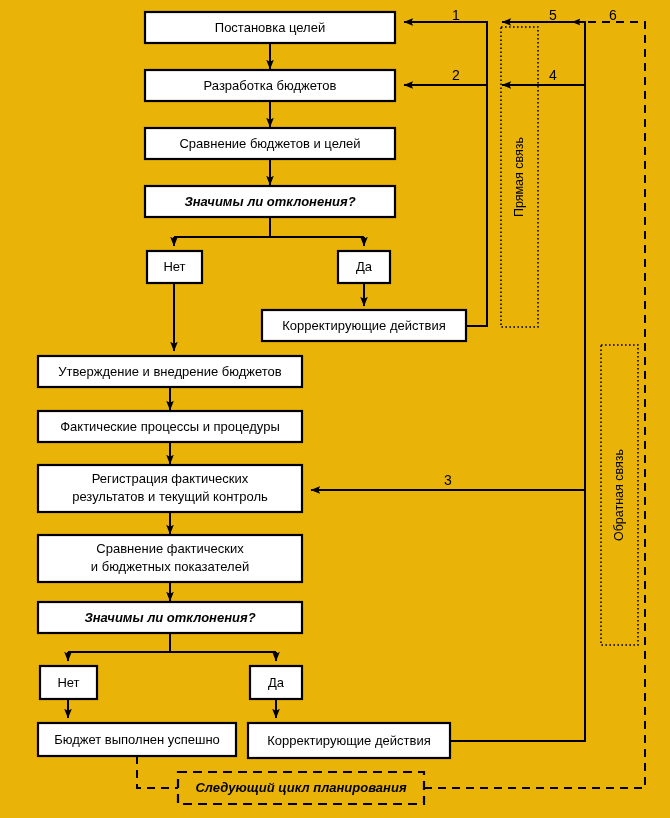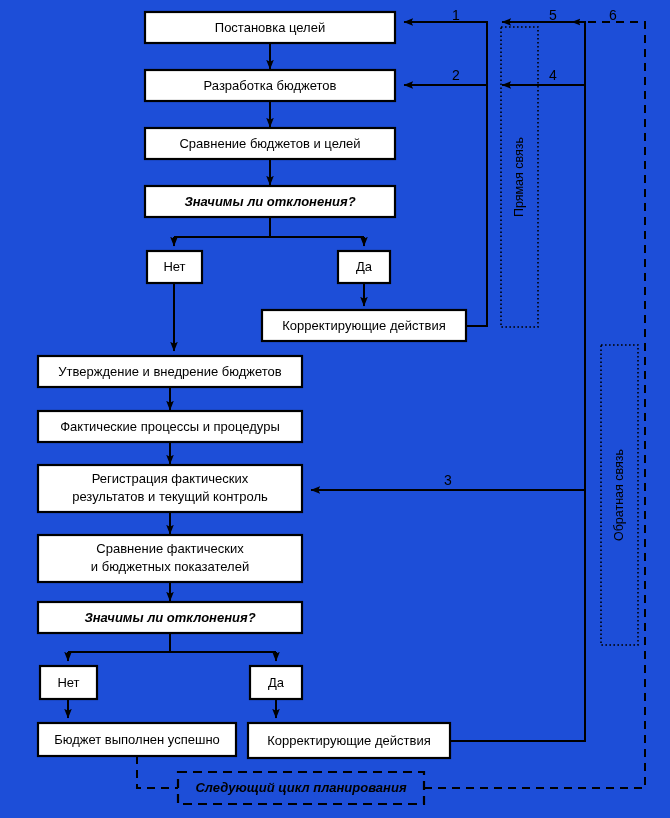--- a/index.html
+++ b/index.html
@@ -10,21 +10,21 @@
   body {
     width: 670px;
     height: 818px;
     font-family: "Liberation Sans", sans-serif;
     overflow: hidden;
   }
   #diagram-root {
     position: relative;
     width: 670px;
     height: 818px;
-    background: #1d4ed8;
+    background: #eab308;
   }
   svg.flow {
     position: absolute;
     top: 0;
     left: 0;
     width: 670px;
     height: 818px;
   }
   .box-rect {
     fill: #ffffff;

